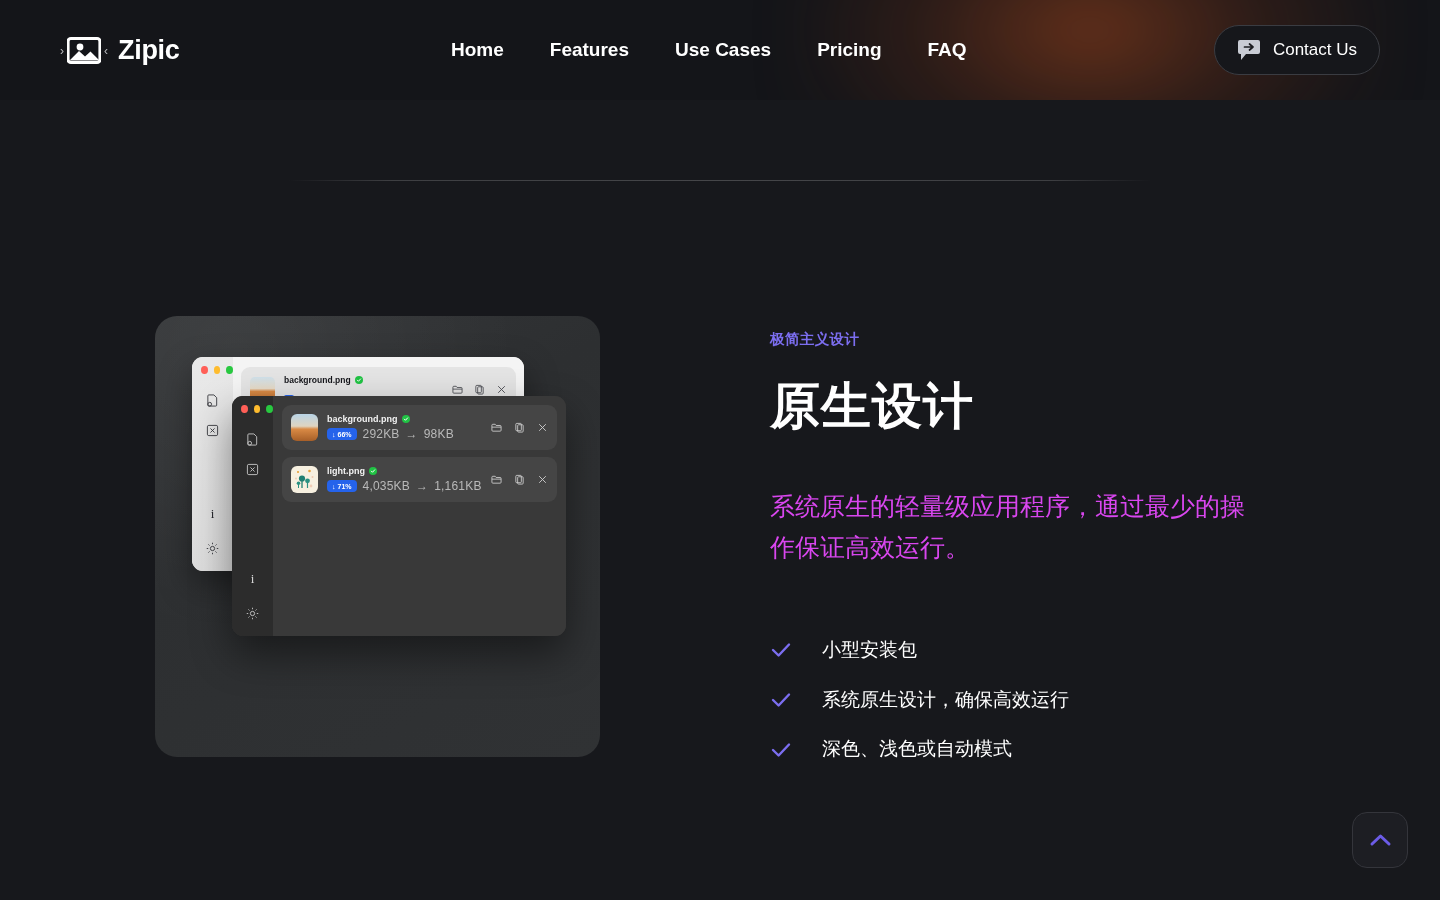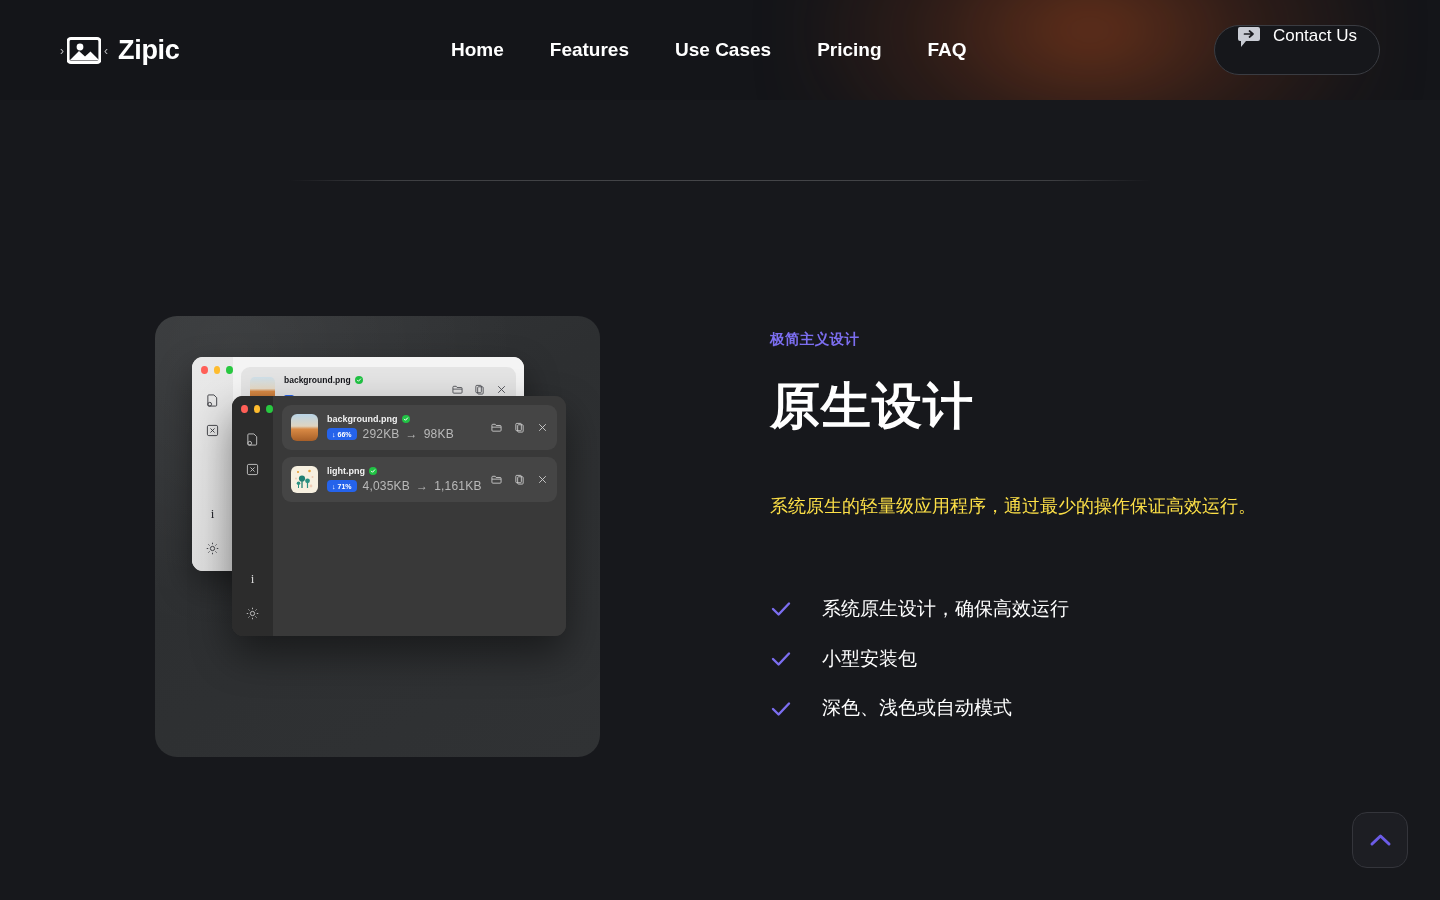--- a/index.html
+++ b/index.html
@@ -50,21 +50,21 @@
   }
   .nav-item {
     color:#ffffff; font-size:19px; font-weight:600;
     padding:6px 20px; border-radius:8px; cursor:pointer; white-space:nowrap;
   }
   .nav-item:first-child { padding-left:0; }
 
   
   .contact-btn {
     position:absolute; right:60px; top:50%; transform:translateY(-50%);
-    display:flex; align-items:flex-start; gap:12px;
+    display:flex; align-items:center; gap:12px;
     height:50px; padding:0 22px;
     background:#16171b;
     border:1px solid #3a3c42;
     border-radius:25px;
     cursor:pointer;
   }
   .contact-label { color:#fff; font-size:17px; font-weight:500; white-space:nowrap; }
   .chat-icon { width:24px; height:22px; display:block; }
 
   
@@ -173,21 +173,21 @@
     font-family:"DejaVu Sans Mono", monospace;
     font-size:17px; font-weight:700; font-style:italic;
     letter-spacing:.5px; color:#ffffff; white-space:nowrap;
   }
   .native-text .dk { color:#2b140b; }
 
   
   .content { position:absolute; left:770px; top:330px; width:540px; }
   .eyebrow { color:#7c6ef0; font-size:14.5px; font-weight:700; letter-spacing:.4px; }
   .headline { margin-top:30px; color:#ffffff; font-size:50px; font-weight:700; letter-spacing:1px; line-height:1.1; }
-  .subtext { margin-top:52px; color:#fde047; font-size:18px; line-height:41px; width:492px; }
+  .subtext { margin-top:52px; color:#d946ef; font-size:25px; line-height:41px; width:492px; }
 
   .feature-list { margin-top:70px; display:flex; flex-direction:column; gap:25px; }
   .feature-item { display:flex; align-items:center; gap:30px; }
   .check-icon { width:22px; height:22px; flex-shrink:0; display:block; }
   .feature-text { color:#ffffff; font-size:19px; line-height:1.3; }
 
   
   .scroll-top {
     position:absolute; left:1352px; top:812px; width:56px; height:56px;
     background:#1d1e23; border:1px solid #34353b; border-radius:15px;
@@ -419,27 +419,27 @@
   <div class="content">
     <div class="eyebrow">极简主义设计</div>
     <h1 class="headline">原生设计</h1>
     <p class="subtext">系统原生的轻量级应用程序，通过最少的操作保证高效运行。</p>
 
     <div class="feature-list">
       <div class="feature-item">
         <svg class="check-icon" viewBox="0 0 22 22">
           <path d="M3 11 L8.6 16.5 L19 5.5" fill="none" stroke="#7c6ef0" stroke-width="2.4" stroke-linecap="round" stroke-linejoin="round"></path>
         </svg>
-        <span class="feature-text">系统原生设计，确保高效运行</span>
+        <span class="feature-text">小型安装包</span>
       </div>
       <div class="feature-item">
         <svg class="check-icon" viewBox="0 0 22 22">
           <path d="M3 11 L8.6 16.5 L19 5.5" fill="none" stroke="#7c6ef0" stroke-width="2.4" stroke-linecap="round" stroke-linejoin="round"></path>
         </svg>
-        <span class="feature-text">小型安装包</span>
+        <span class="feature-text">系统原生设计，确保高效运行</span>
       </div>
       <div class="feature-item">
         <svg class="check-icon" viewBox="0 0 22 22">
           <path d="M3 11 L8.6 16.5 L19 5.5" fill="none" stroke="#7c6ef0" stroke-width="2.4" stroke-linecap="round" stroke-linejoin="round"></path>
         </svg>
         <span class="feature-text">深色、浅色或自动模式</span>
       </div>
     </div>
   </div>
 

